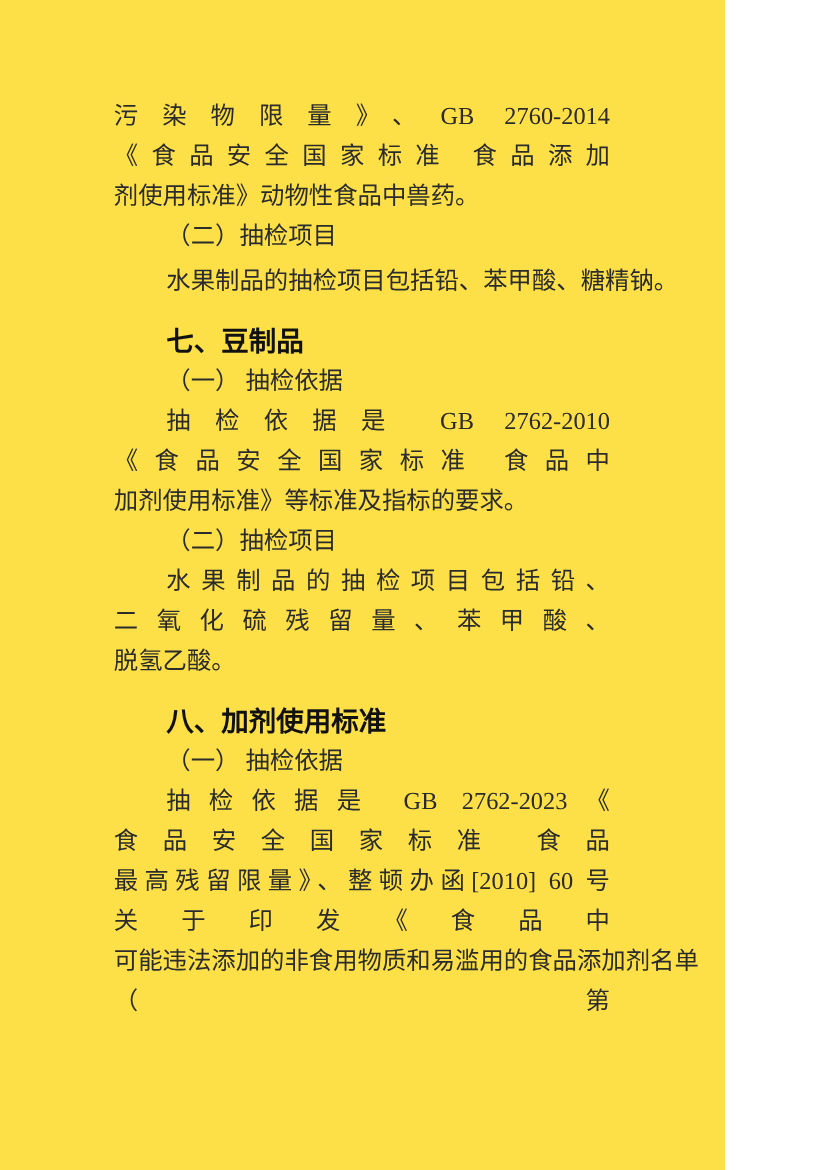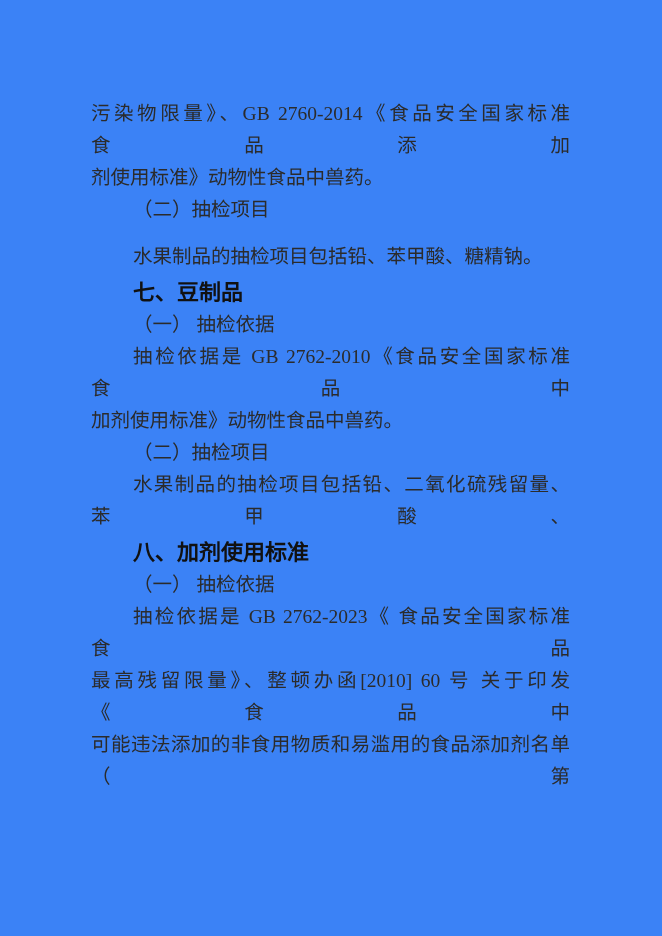--- a/index.html
+++ b/index.html
@@ -2,26 +2,26 @@
 <html lang="zh-CN"><head>
 <meta charset="utf-8">
 <style>
   html, body {
     margin: 0;
     padding: 0;
     background: #ffffff;
   }
   .page {
     position: relative;
-    width: 662px;
+    width: 580px;
     height: 936px;
     box-sizing: border-box;
-    background: #3b82f6;
+    background: #fde047;
     color: #2b2b2b;
-    padding: 98px 92px 0 91px;
+    padding: 78px 92px 0 91px;
     overflow: hidden;
     font-family: "Liberation Serif", "DejaVu Serif", serif;
   }
   .ln {
     font-size: 19.5px;
     line-height: 32px;
     white-space: nowrap;
     letter-spacing: 0;
   }
   
@@ -35,36 +35,37 @@
   .ind { text-indent: 42px; }
   .hd {
     font-family: "Liberation Sans", "DejaVu Sans", sans-serif;
     font-weight: bold;
     font-size: 22px;
     line-height: 32px;
     color: #111111;
     text-indent: 42px;
     white-space: nowrap;
   }
-  .gap-sm { margin-top: 15px; }
-  .gap-hd { margin-top: 4px; }
+  .gap-sm { margin-top: 4px; }
+  .gap-hd { margin-top: 16px; }
 </style>
 </head>
 <body>
 
 <div class="page">
   <div class="ln fill">污染物限量》、GB 2760-2014《食品安全国家标准 食品添加</div>
   <div class="ln">剂使用标准》动物性食品中兽药。</div>
   <div class="ln ind">（二）抽检项目</div>
   <div class="ln ind gap-sm">水果制品的抽检项目包括铅、苯甲酸、糖精钠。</div>
   <div class="hd gap-hd">七、豆制品</div>
   <div class="ln ind">（一） 抽检依据</div>
   <div class="ln ind fill">抽检依据是 GB 2762-2010《食品安全国家标准 食品中</div>
-  <div class="ln">加剂使用标准》动物性食品中兽药。</div>
+  <div class="ln">加剂使用标准》等标准及指标的要求。</div>
   <div class="ln ind">（二）抽检项目</div>
   <div class="ln ind fill">水果制品的抽检项目包括铅、二氧化硫残留量、苯甲酸、</div>
+  <div class="ln">脱氢乙酸。</div>
   <div class="hd gap-hd">八、加剂使用标准</div>
   <div class="ln ind">（一） 抽检依据</div>
   <div class="ln ind fill">抽检依据是 GB 2762-2023《 食品安全国家标准 食品</div>
   <div class="ln fill">最高残留限量》、整顿办函[2010] 60 号 关于印发《食品中</div>
   <div class="ln fill">可能违法添加的非食用物质和易滥用的食品添加剂名单（第</div>
 
 </div>
 
 </body></html>

